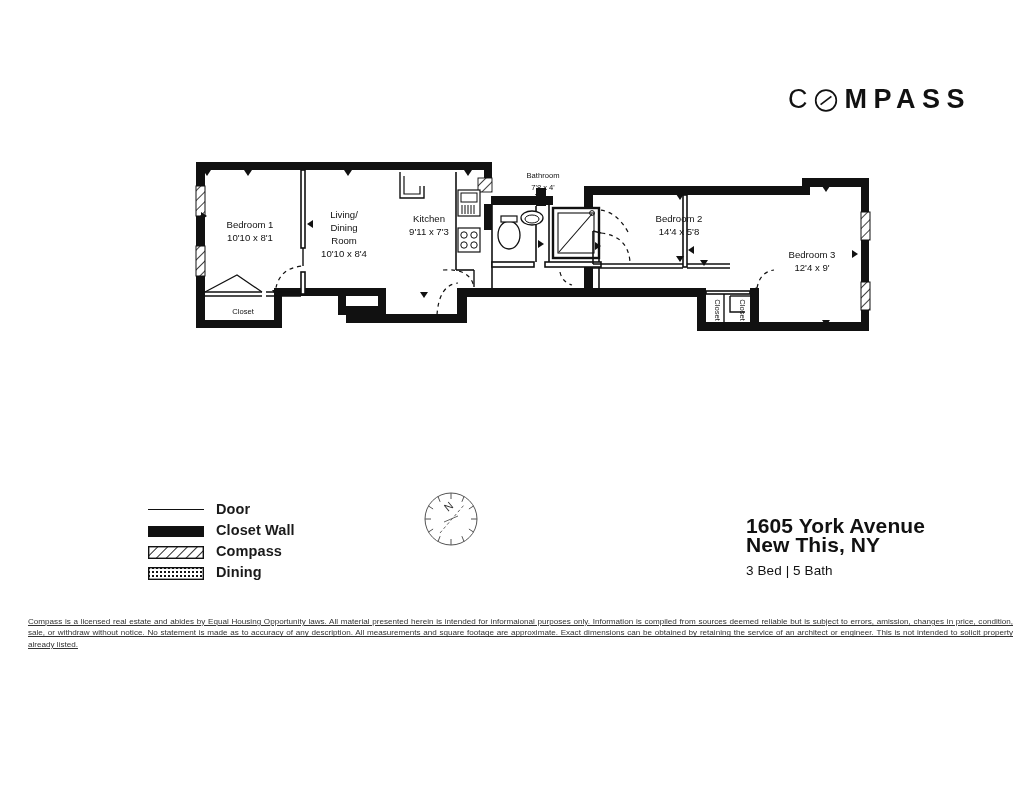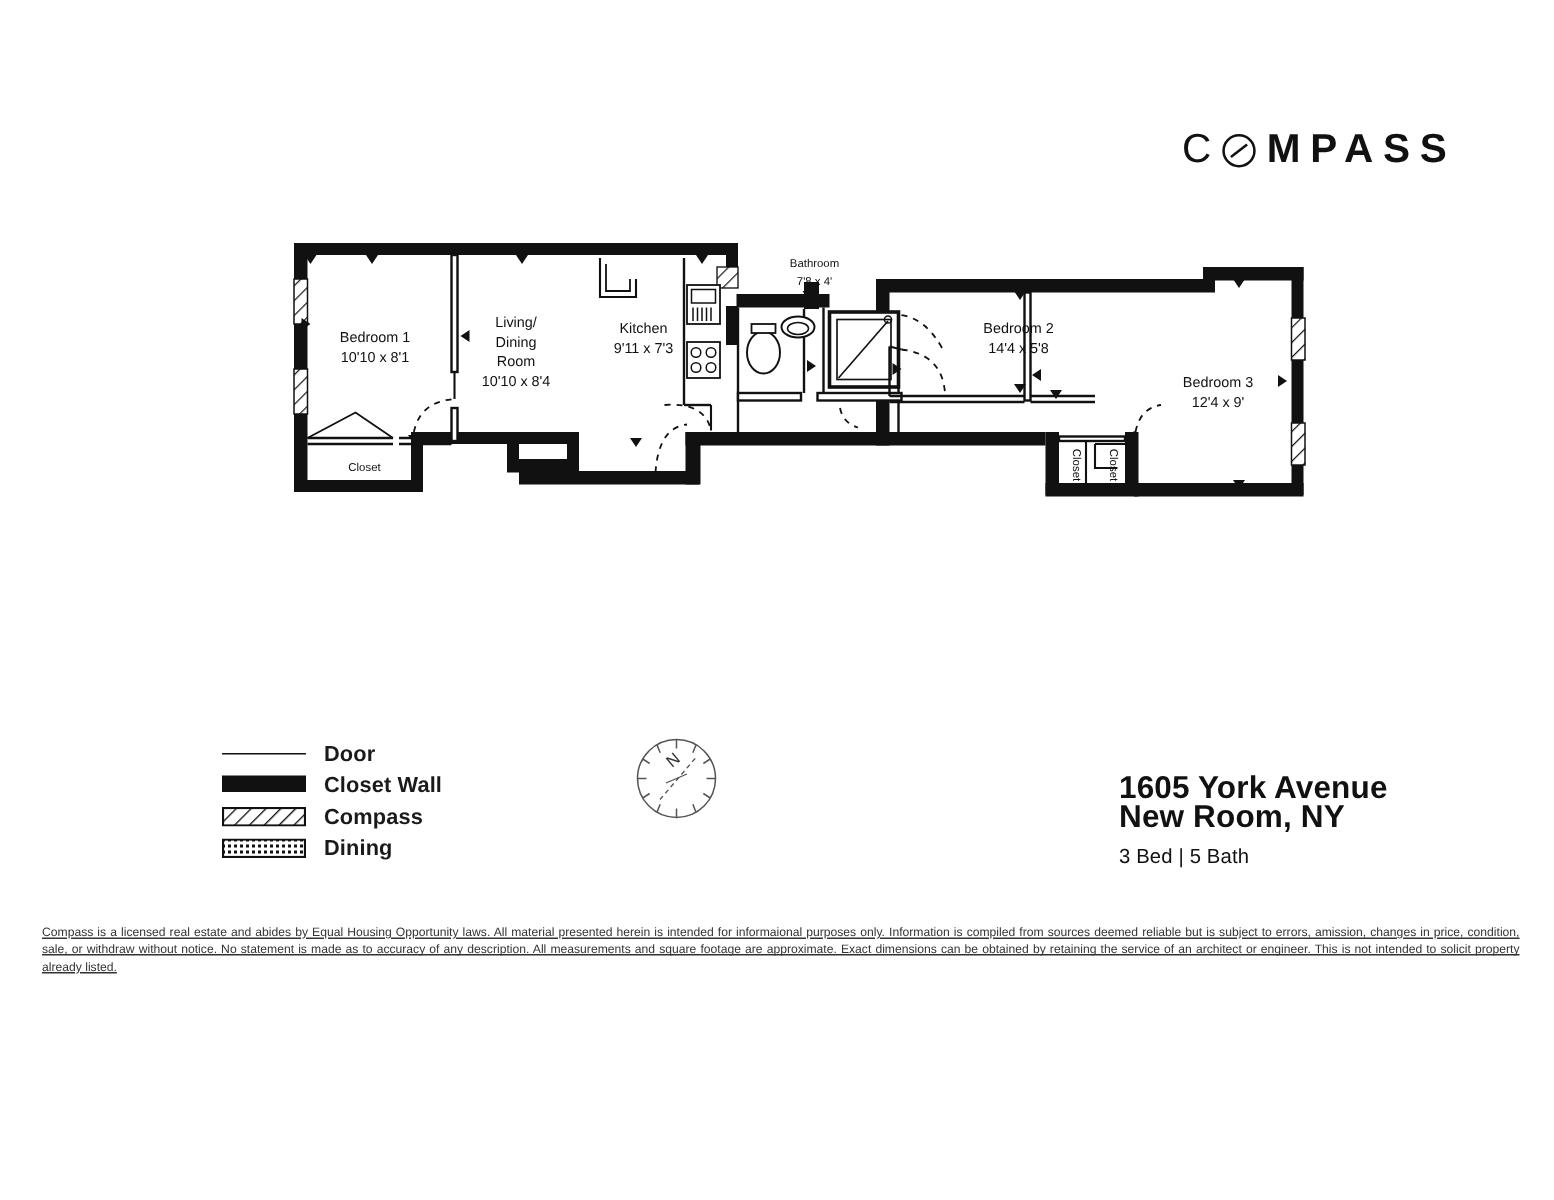--- a/index.html
+++ b/index.html
@@ -57,21 +57,21 @@
 
   
   .legend {
     position: absolute;
     left: 148px;
     top: 496px;
     width: 230px;
   }
   .legend-row {
     display: flex;
-    align-items: flex-start;
+    align-items: flex-end;
     height: 20px;
     margin-bottom: 1px;
   }
   .legend-swatch {
     width: 56px;
     height: 13px;
     margin-right: 12px;
     flex: none;
     position: relative;
   }
@@ -439,19 +439,19 @@
         <line x1="20" y1="10.5" x2="22.1" y2="15.8"></line>
       </g>
       <line x1="22" y1="47" x2="46" y2="19" stroke="#555555" stroke-width="0.9" stroke-dasharray="3,2.5"></line>
       <line x1="26" y1="36" x2="40" y2="30" stroke="#555555" stroke-width="0.9"></line>
       <text x="30" y="26" font-family="Liberation Sans, sans-serif" font-size="11" fill="#333333" transform="rotate(-40 30 26)">N</text>
     </svg>
   </div>
 
   <div class="address">
     <div class="line1">1605 York Avenue</div>
-    <div class="line2">New Room, NY</div>
+    <div class="line2">New This, NY</div>
     <div class="beds">3 Bed | 5 Bath</div>
   </div>
 
   <div class="disclaimer">Compass is a licensed real estate and abides by Equal Housing Opportunity laws. All material presented herein is intended for informaional purposes only. Information is compiled from sources deemed reliable but is subject to errors, amission, changes in price, condition, sale, or withdraw without notice. No statement is made as to accuracy of any description. All measurements and square footage are approximate. Exact dimensions can be obtained by retaining the service of an architect or engineer. This is not intended to solicit property already listed.</div>
 
 </div>
 
 </body></html>

